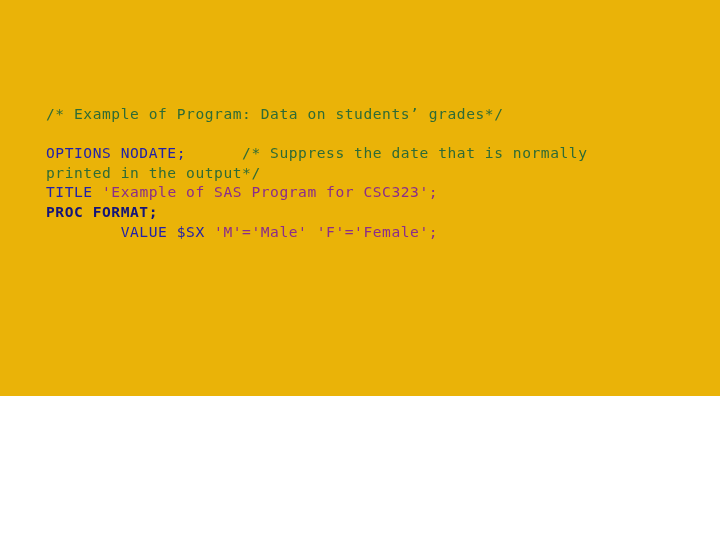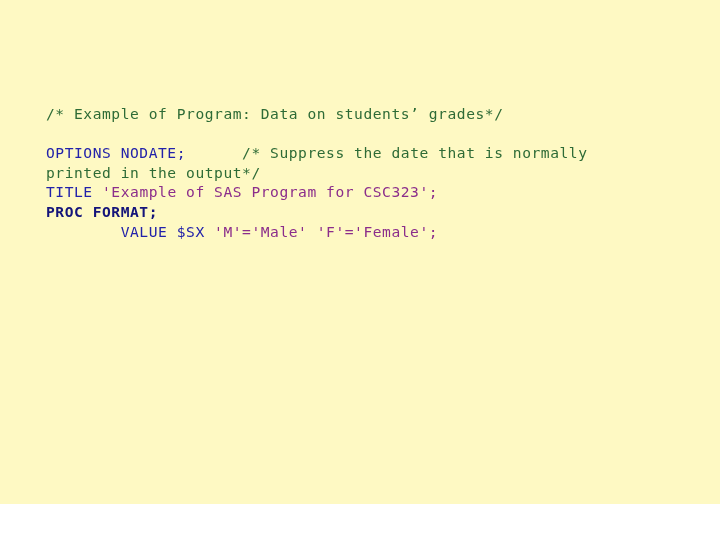--- a/index.html
+++ b/index.html
@@ -9,22 +9,22 @@
   }
   body {
     width: 720px;
     height: 540px;
     overflow: hidden;
     font-family: "DejaVu Sans Mono", "Liberation Mono", monospace;
   }
   #slide {
     position: relative;
     width: 720px;
-    height: 504px;
-    background: #fef9c3;
+    height: 396px;
+    background: #eab308;
   }
   #code-block {
     position: absolute;
     left: 46px;
     top: 104px;
     width: 640px;
     font-family: "DejaVu Sans Mono", "Liberation Mono", monospace;
     font-size: 14.6px;
     line-height: 19.6px;
     letter-spacing: 0.55px;

